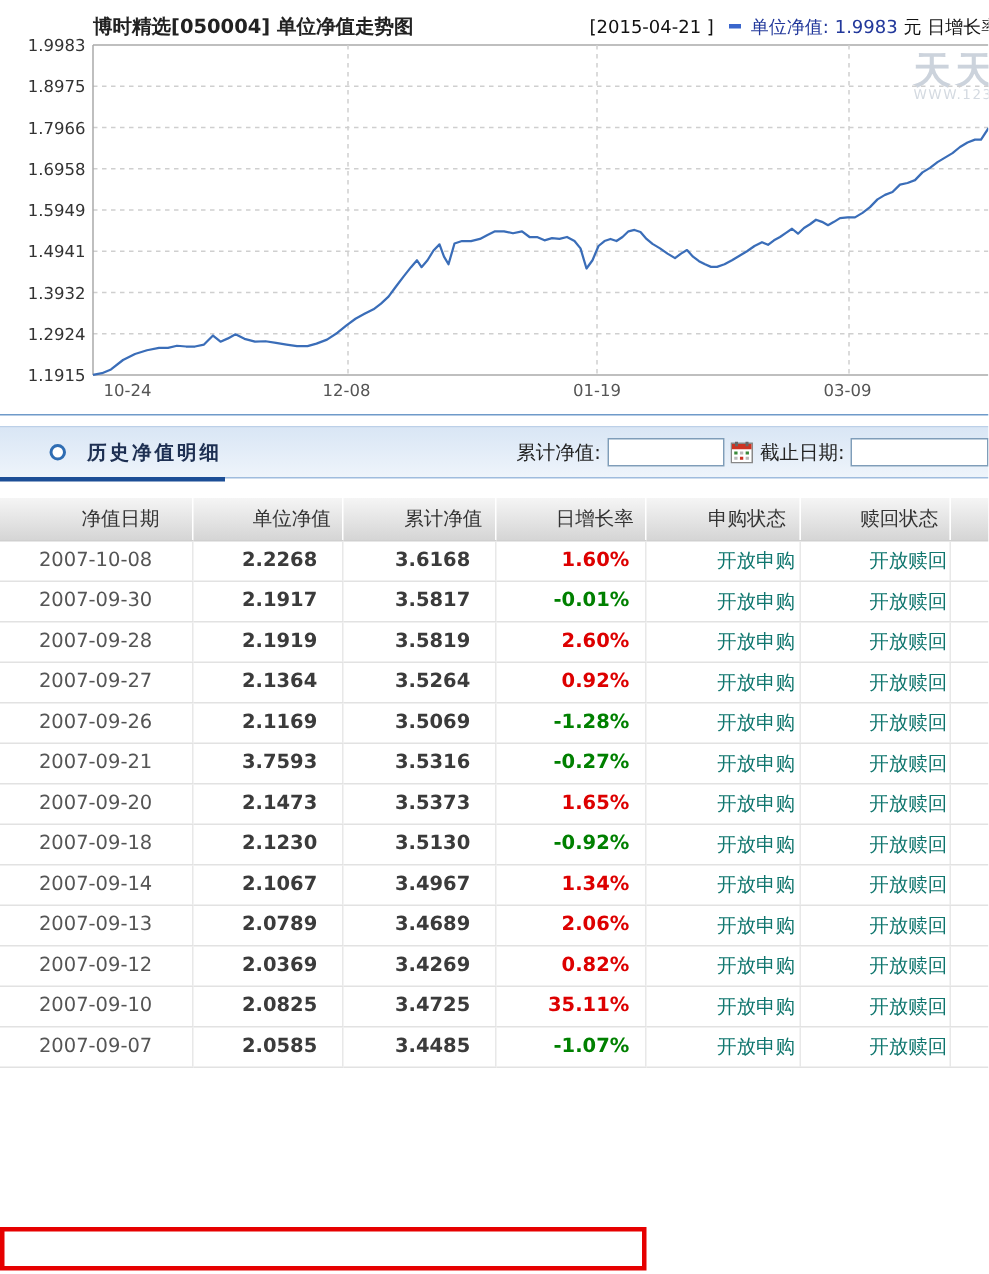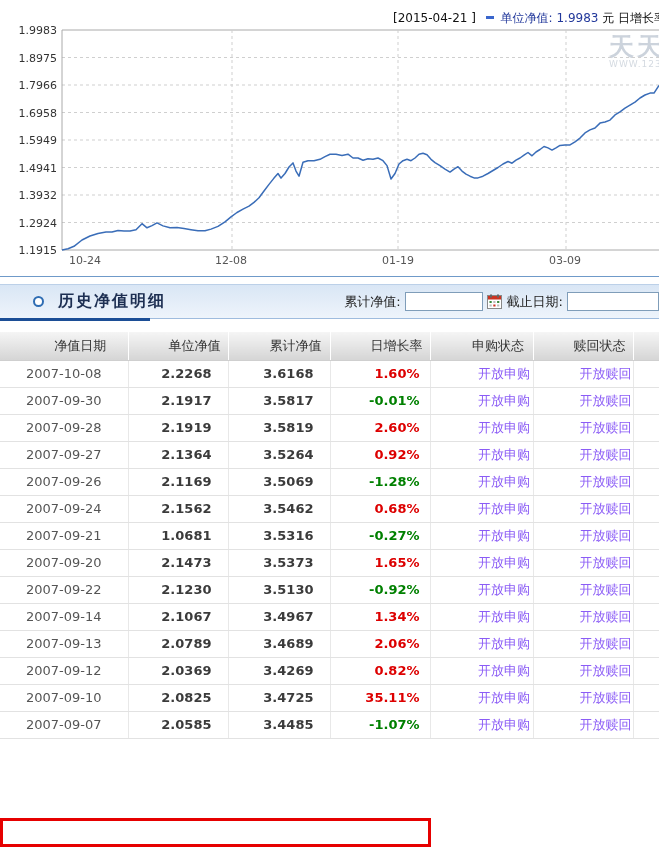--- a/index.html
+++ b/index.html
@@ -31,21 +31,21 @@
   .section-bar {
     margin-top:7px; height:34px; width:659px;
     background:linear-gradient(to bottom,#d9e6f5,#eef4fb);
     border-top:1px solid #bcd0e8;
     display:flex; align-items:center; white-space:nowrap;
   }
   .ring {
     display:inline-block; width:11px; height:11px; border:2px solid #2f6db3;
     border-radius:50%; background:#fff; margin:0 14px 0 33px; flex:0 0 auto;
   }
-  .section-title { font-size:16px; font-weight:bold; color:#1d2f52; letter-spacing:2px; }
+  .section-title { font-size:13px; font-weight:bold; color:#1d2f52; letter-spacing:2px; }
   .date-filters { margin-left:auto; display:flex; align-items:center; font-size:13px; color:#222; }
   .date-filters label { margin-right:4px; }
   .date-input {
     width:78px; height:19px; border:1px solid #7f9db9; background:#fff; font-size:12px; padding:0 3px;
   }
   .cal-icon { display:inline-block; margin:0 5px 0 4px; cursor:pointer; line-height:0; }
   .underline { position:relative; height:3px; width:659px; }
   .underline .light { position:absolute; top:0; left:0; right:0; height:1px; background:#9fbcde; }
   .underline .dark { position:absolute; top:0; left:0; width:150px; height:3px; background:#1c4e96; }
   
@@ -62,30 +62,31 @@
   tbody td {
     height:27px; border-bottom:1px solid #e2e2e2; border-left:1px solid #e8e8e8;
     color:#444; background:#fff;
   }
   tbody td:first-child { border-left:none; }
   td.date { text-align:center; color:#555; }
   td.num { text-align:right; padding-right:16px; font-weight:bold; color:#3b3b3b; }
   td.pct { text-align:right; padding-right:10px; font-weight:bold; }
   td.pct.up { color:#dd0000; }
   td.pct.down { color:#008000; }
-  td.status { text-align:center; color:#8b5cf6;padding-left:45px; }
+  td.status { text-align:center; color:#0f766e;padding-left:45px; }
   .highlight-box {
     position:absolute; left:0; width:430px; border:3px solid #e60000;
     pointer-events:none; z-index:5;
   }
 </style>
 </head>
 <body>
 
 <div class="chart-wrap">
+  <div class="chart-title">博时精选[050004]  单位净值走势图</div>
   <div class="chart-legend">
     <span>[2015-04-21 ]</span>
     <span class="marker"></span>
     <span class="navy">单位净值:</span>
     <span class="navy"> 1.9983 </span>
     <span>元</span>
     <span> 日增长率:</span>
     
   </div>
   <div class="watermark">
@@ -214,48 +215,39 @@
         <tr>
           <td class="date">2007-09-26</td>
           <td class="num">2.1169</td>
           <td class="num">3.5069</td>
           <td class="pct down">-1.28%</td>
           <td class="status">开放申购</td>
           <td class="status">开放赎回</td>
           <td class=""></td>
         </tr>
         <tr>
-          <td class="date">2007-09-24</td>
-          <td class="num">2.1562</td>
-          <td class="num">3.5462</td>
-          <td class="pct up">0.68%</td>
-          <td class="status">开放申购</td>
-          <td class="status">开放赎回</td>
-          <td class=""></td>
-        </tr>
-        <tr>
           <td class="date">2007-09-21</td>
-          <td class="num">1.0681</td>
+          <td class="num">3.7593</td>
           <td class="num">3.5316</td>
           <td class="pct down">-0.27%</td>
           <td class="status">开放申购</td>
           <td class="status">开放赎回</td>
           <td class=""></td>
         </tr>
         <tr>
           <td class="date">2007-09-20</td>
           <td class="num">2.1473</td>
           <td class="num">3.5373</td>
           <td class="pct up">1.65%</td>
           <td class="status">开放申购</td>
           <td class="status">开放赎回</td>
           <td class=""></td>
         </tr>
         <tr>
-          <td class="date">2007-09-22</td>
+          <td class="date">2007-09-18</td>
           <td class="num">2.1230</td>
           <td class="num">3.5130</td>
           <td class="pct down">-0.92%</td>
           <td class="status">开放申购</td>
           <td class="status">开放赎回</td>
           <td class=""></td>
         </tr>
         <tr>
           <td class="date">2007-09-14</td>
           <td class="num">2.1067</td>

